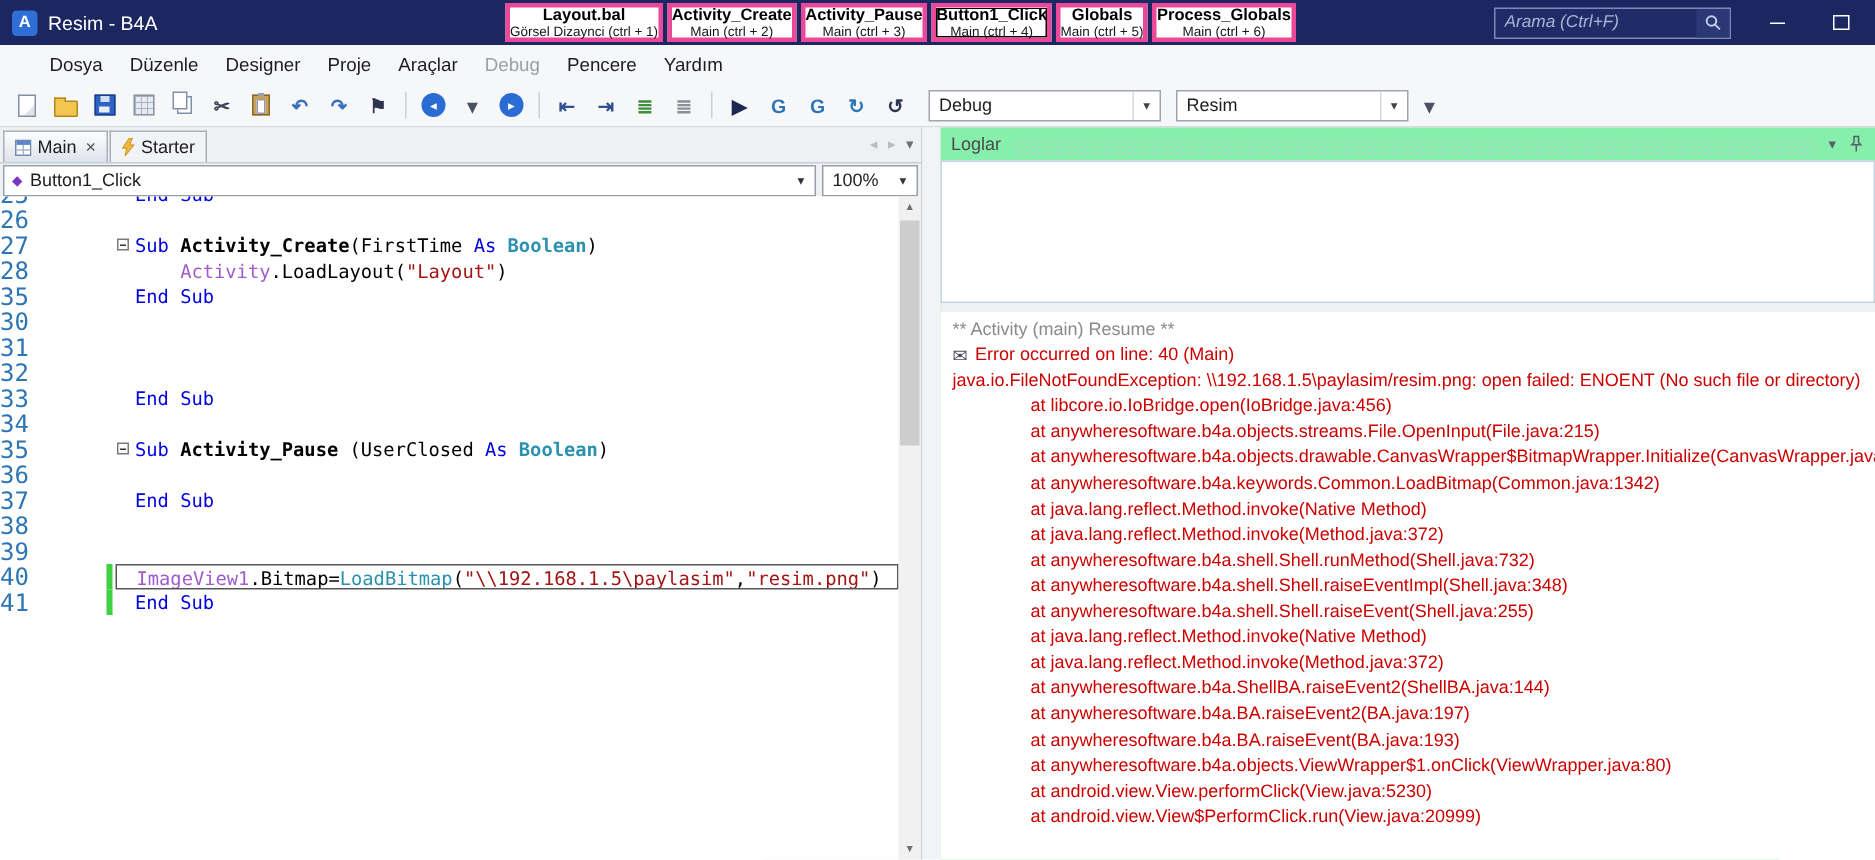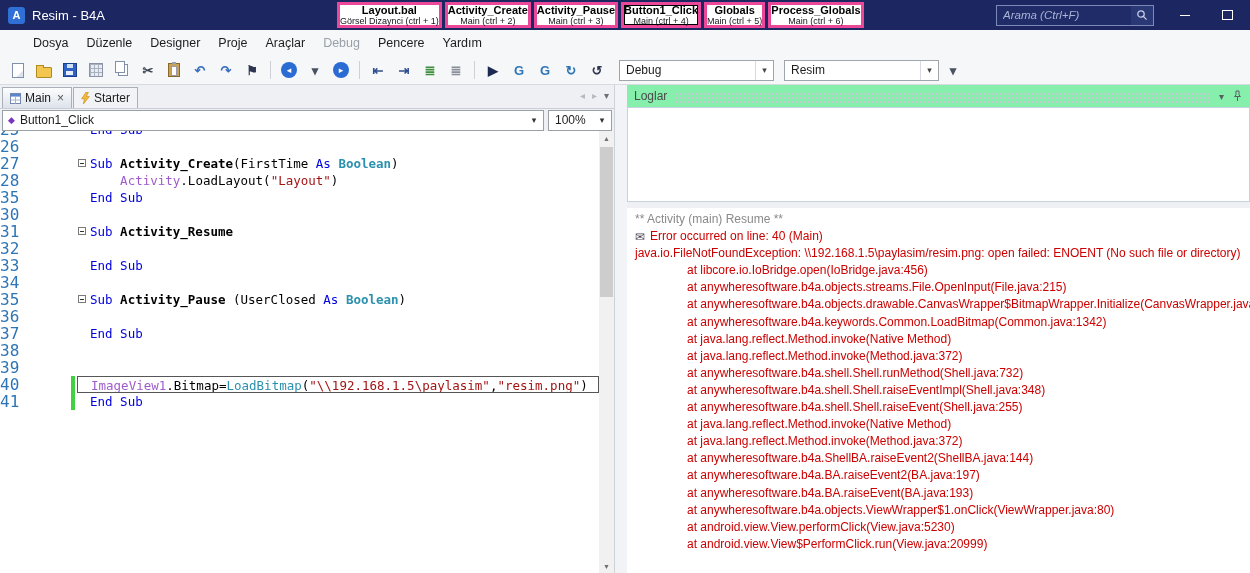--- a/index.html
+++ b/index.html
@@ -372,24 +372,20 @@
               <span class="ln">30</span>
               <span class="mark"></span>
               <span class="body">
                 <span class="fold"></span>
                 <pre class="codetext"></pre>
               </span>
             </div>
             <div class="crow">
               <span class="ln">31</span>
               <span class="mark"></span>
-              <span class="body">
-                <span class="fold box"></span>
-                <pre class="codetext"><span class="tk-kw">Sub </span><span class="tk-name">Activity_Resume</span></pre>
-              </span>
             </div>
             <div class="crow">
               <span class="ln">32</span>
               <span class="mark"></span>
               <span class="body">
                 <span class="fold"></span>
                 <pre class="codetext"></pre>
               </span>
             </div>
             <div class="crow">

